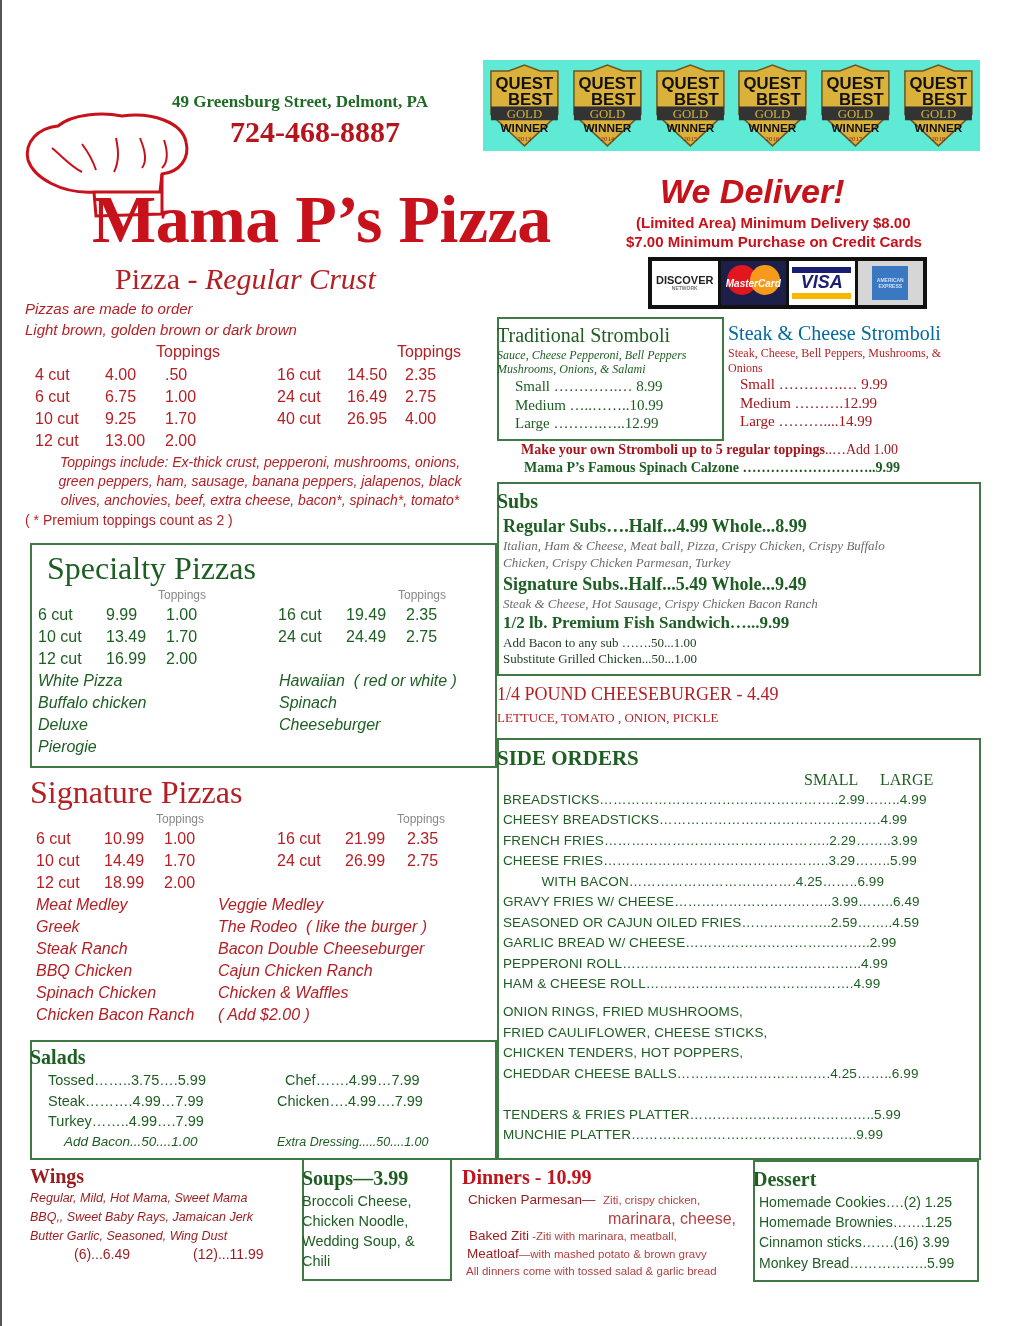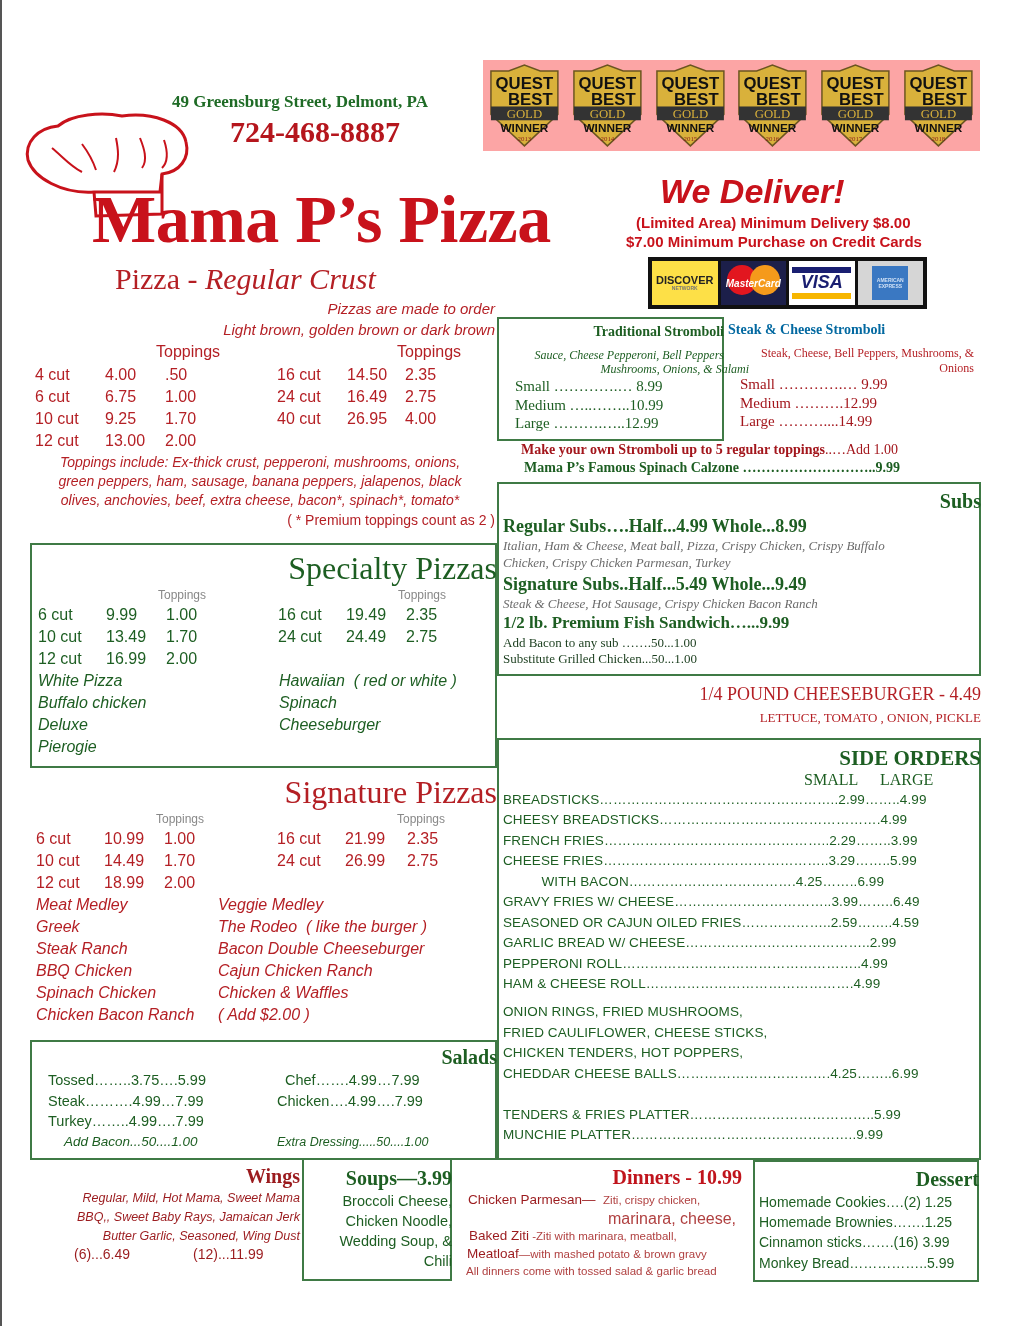--- a/index.html
+++ b/index.html
@@ -7,45 +7,45 @@
   body { position: relative; font-family: "Liberation Sans", sans-serif; color: #b51f25; }
   .left-edge { position: absolute; left: 0; top: 0; width: 2px; height: 1326px; background: #555; }
   .abs { position: absolute; }
   .serif { font-family: "Liberation Serif", serif; }
   .red { color: #0369a1; }
   .dred { color: #a3161c; }
   .green { color: #1d5e22; }
   .gbox { position: absolute; border: 2px solid #3f7a45; }
   .row { position: absolute; white-space: nowrap; }
   .it { font-style: italic; }
-  .c { text-align: right; }
+  .c { text-align: left; }
 
   
   .address { left: 172px; top: 92px; font-size: 17px; font-weight: bold; color: #1f6b26; }
   .phone { left: 230px; top: 115px; font-size: 30px; font-weight: bold; color: #b5161d; }
   .brand { left: 92px; top: 180px; font-size: 68px; font-weight: bold; color: #c8121b; letter-spacing: -0.5px; }
   .hat { left: 22px; top: 108px; width: 170px; height: 110px; }
 
-  .badges { left: 483px; top: 60px; width: 497px; height: 91px; background: #fca5a5; display: flex; gap: 8px; padding: 3px 4px; }
+  .badges { left: 483px; top: 60px; width: 497px; height: 91px; background: #5eead4; display: flex; gap: 8px; padding: 3px 4px; }
   .badge { flex: 1; position: relative; }
   .badge svg { width: 100%; height: 100%; }
 
   .deliver { left: 660px; top: 172px; font-size: 34px; font-weight: bold; font-style: italic; color: #c8121b; }
   .delivery-line { font-size: 15px; font-weight: bold; color: #c8121b; }
   .cards { left: 648px; top: 257px; width: 279px; height: 52px; background: #111; display: flex; gap: 3px; padding: 4px 4px; }
   .card { flex: 1; display: flex; align-items: center; justify-content: center; font-weight: bold; font-size: 11px; }
 
   
   .pz-title { left: 115px; top: 262px; font-size: 30px; color: #b41f24; }
   .pz-sub { font-size: 15px; font-style: italic; color: #b41f24; }
   .pz-row { font-size: 16px; color: #b41f24; }
   .toppings-note { font-size: 14px; font-style: italic; color: #b41f24; text-align: center; width: 470px; left: 25px; }
 
   
-  .strom-title { font-size: 14px; font-weight: bold; }
+  .strom-title { font-size: 20px; font-weight: normal; }
   .strom-desc { font-size: 12px; font-style: italic; }
   .strom-row { font-size: 15px; }
 
   
   .spec-title { font-size: 32px; color: #1d5e22; }
   .small-tops { font-size: 12px; color: #888; }
   .spec-row { font-size: 16px; color: #1d5e22; }
 
   
   .sub-big { font-size: 18px; font-weight: bold; color: #1d5e22; }
@@ -126,21 +126,21 @@
         <text x="38" y="70" text-anchor="middle" font-size="12" font-weight="bold" font-family="Liberation Sans, sans-serif" fill="#111">WINNER</text>
         <text x="38" y="79" text-anchor="middle" font-size="7" font-family="Liberation Serif, serif" fill="#8a1d1d">2018</text>
       </svg></div>
 </div>
 
 <div class="abs deliver">We Deliver!</div>
 <div class="abs delivery-line" style="left:636px; top:214px;">(Limited Area) Minimum Delivery $8.00</div>
 <div class="abs delivery-line" style="left:626px; top:233px;">$7.00 Minimum Purchase on Credit Cards</div>
 
 <div class="abs cards">
-  <div class="card" style="background:#fde047; color:#222; flex-direction:column; line-height:1;">
+  <div class="card" style="background:#ffffff; color:#222; flex-direction:column; line-height:1;">
     <span style="font-size:11px;">DISCOVER</span>
     <span style="font-size:5px; color:#777;">NETWORK</span>
   </div>
   <div class="card" style="background:#1c1f4a; position:relative; overflow:hidden;">
     <span style="position:absolute; left:6px; top:4px; width:30px; height:30px; border-radius:50%; background:#e2161f;"></span>
     <span style="position:absolute; right:6px; top:4px; width:30px; height:30px; border-radius:50%; background:#f59a1b;"></span>
     <span style="position:relative; color:#fff; font-style:italic; font-size:10px;">MasterCard</span>
   </div>
   <div class="card" style="background:#fff; flex-direction:column; padding:3px 0;">
     <span style="width:90%; height:6px; background:#1a1f71;"></span>

